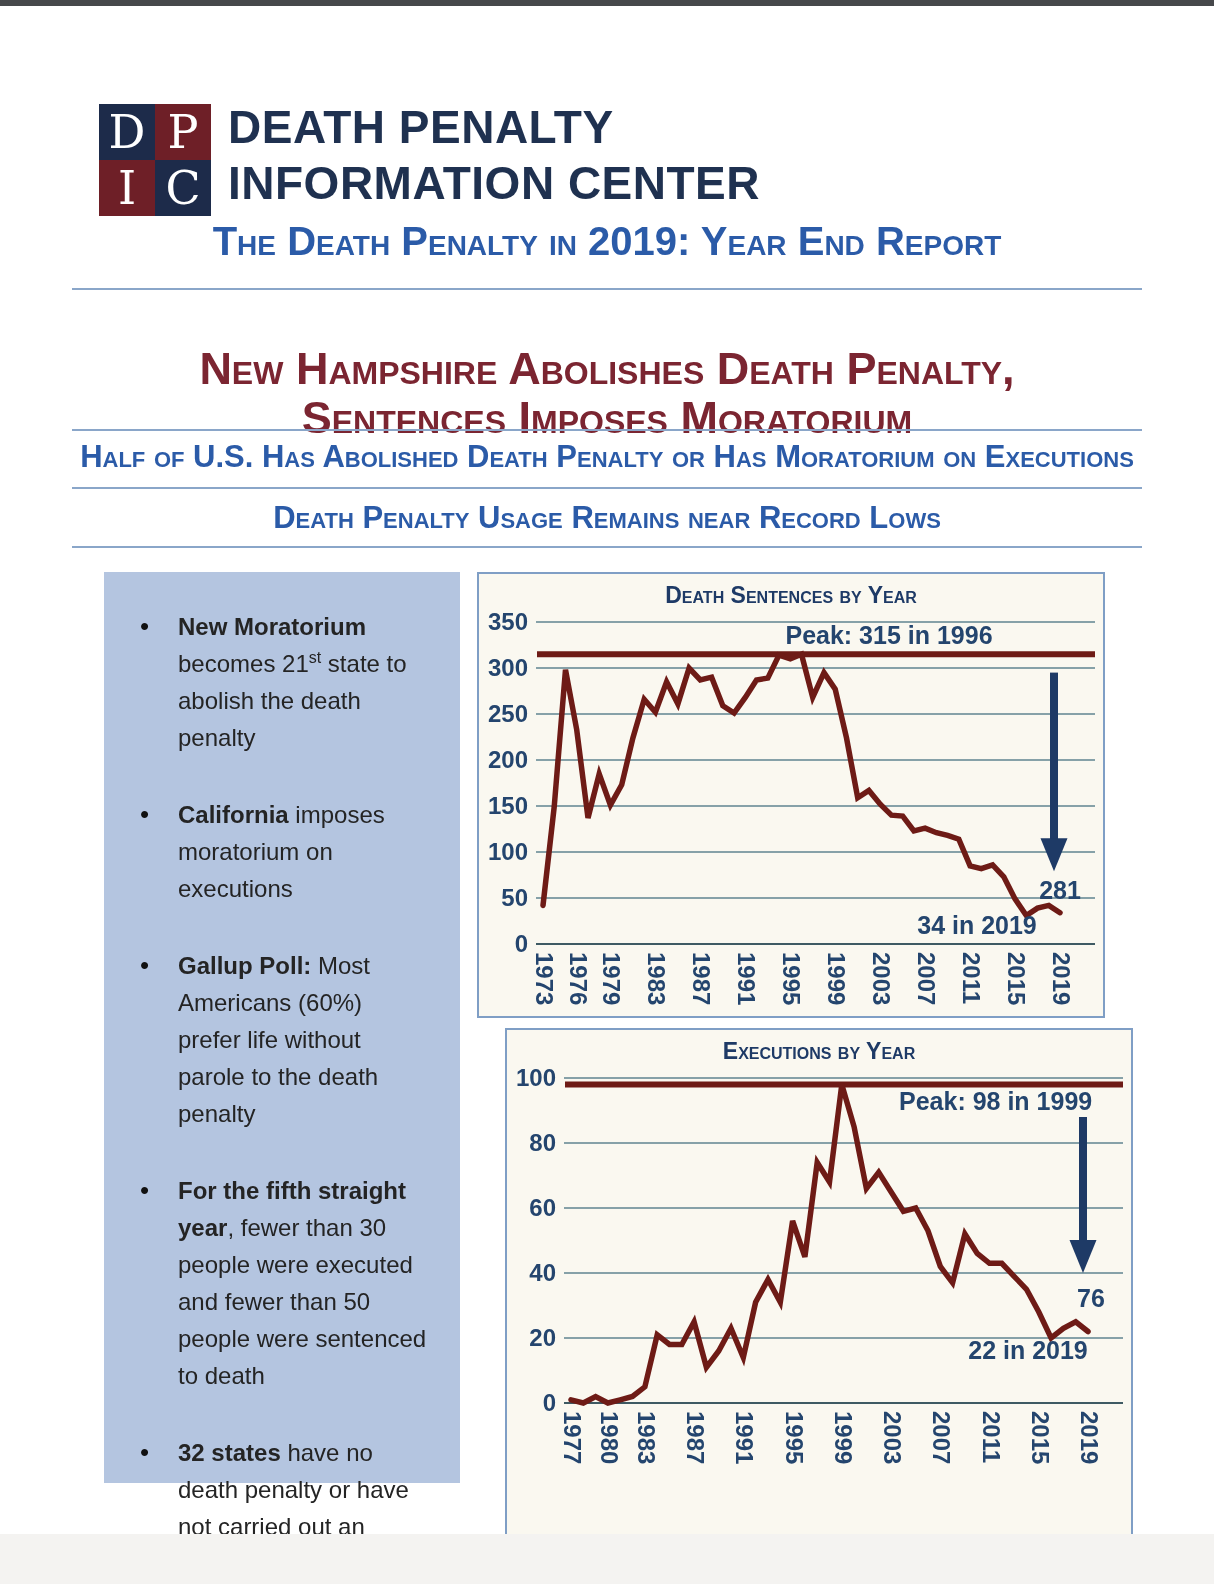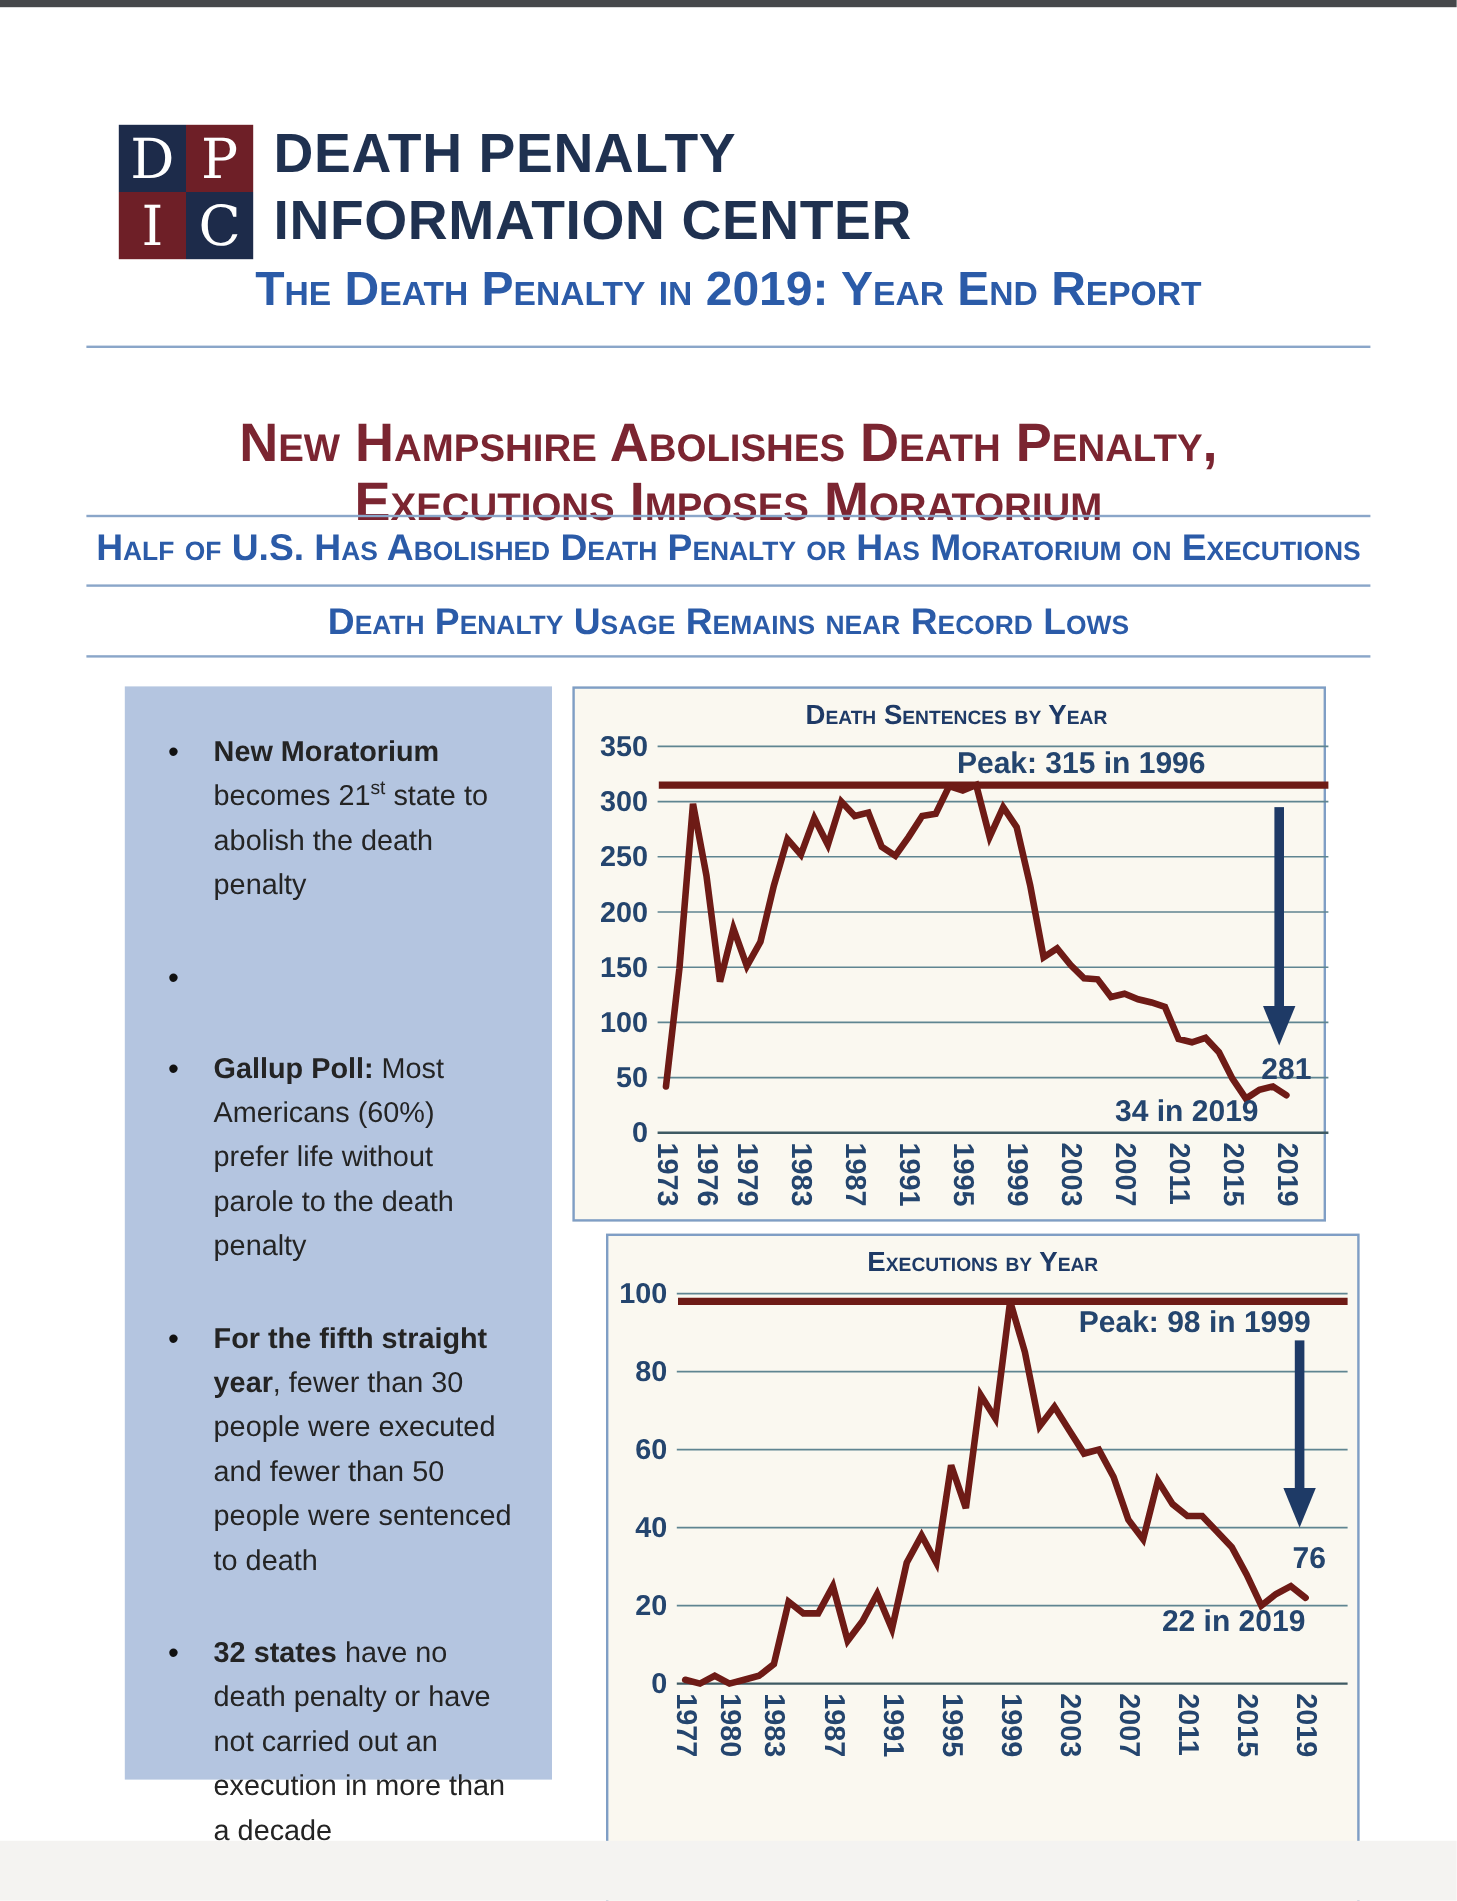--- a/index.html
+++ b/index.html
@@ -29,21 +29,21 @@
   .sidebar{position:absolute;left:104px;top:572px;width:356px;height:911px;background:#b4c5e0;box-sizing:border-box;padding:36px 30px 0 36px;}
   .kf-title{color:#1e3a66;font-weight:700;font-size:31px;margin:12px 0 30px 0;}
   .kf-item{display:flex;margin-bottom:40px;color:#242424;}
   .kf-dot{width:38px;flex:0 0 38px;font-size:26px;line-height:36px;color:#111;}
   .kf-text{font-size:24px;line-height:37px;}
   .kf-text .b{font-weight:700;}
   .kf-text sup{font-size:16px;line-height:0;}
 
   
   .panel{position:absolute;left:477px;width:628px;background:#faf8f0;border:2px solid #7f9ec5;box-sizing:border-box;}
-  .panel1{top:572px;height:446px;padding-left:12px;}
+  .panel1{top:572px;height:446px;}
   .panel2{top:1028px;height:560px;margin-left:28px;}
   .chart-title{text-align:center;color:#1e3a66;font-weight:700;font-size:23px;padding-top:8px;height:26px;}
   svg{display:block;}
   svg .tick{font-family:"Liberation Sans",sans-serif;font-weight:700;font-size:24px;fill:#24456e;}
   svg .ann{font-family:"Liberation Sans",sans-serif;font-weight:700;font-size:25px;fill:#24456e;}
 
   .footer-strip{position:absolute;left:0;top:1534px;width:1214px;height:50px;background:#f4f3f1;}
 </style>
 </head>
 <body>
@@ -60,38 +60,39 @@
 <div class="org-title">
   <div>DEATH PENALTY</div>
   <div>INFORMATION CENTER</div>
 </div>
 
 <div class="center report-title sc">The Death Penalty in 2019: Year End Report</div>
 <div class="rule r1"></div>
 
 <div class="center headline sc">
   <div>New Hampshire Abolishes Death Penalty,</div>
-  <div>Executions Imposes Moratorium</div>
+  <div>Sentences Imposes Moratorium</div>
 </div>
 <div class="rule r2"></div>
 
 <div class="center sub-head sub1 sc">Half of U.S. Has Abolished Death Penalty or Has Moratorium on Executions</div>
 <div class="rule r3"></div>
 
 <div class="center sub-head sub2 sc">Death Penalty Usage Remains near Record Lows</div>
 <div class="rule r4"></div>
 
 <div class="sidebar">
   <div>
       <div class="kf-item">
         <span class="kf-dot">•</span>
         <span class="kf-text"><span class="b">New Moratorium</span><span> becomes 21</span><sup>st</sup><span> state to abolish the death penalty</span></span>
       </div>
       <div class="kf-item">
         <span class="kf-dot">•</span>
+        <span class="kf-text"><span class="b">California</span><span> imposes moratorium on executions</span></span>
       </div>
       <div class="kf-item">
         <span class="kf-dot">•</span>
         <span class="kf-text"><span class="b">Gallup Poll:</span><span> Most Americans (60%) prefer life without parole to the death penalty</span></span>
       </div>
       <div class="kf-item">
         <span class="kf-dot">•</span>
         <span class="kf-text"><span class="b">For the fifth straight year</span><span>, fewer than 30 people were executed and fewer than 50 people were sentenced to death</span></span>
       </div>
       <div class="kf-item">

